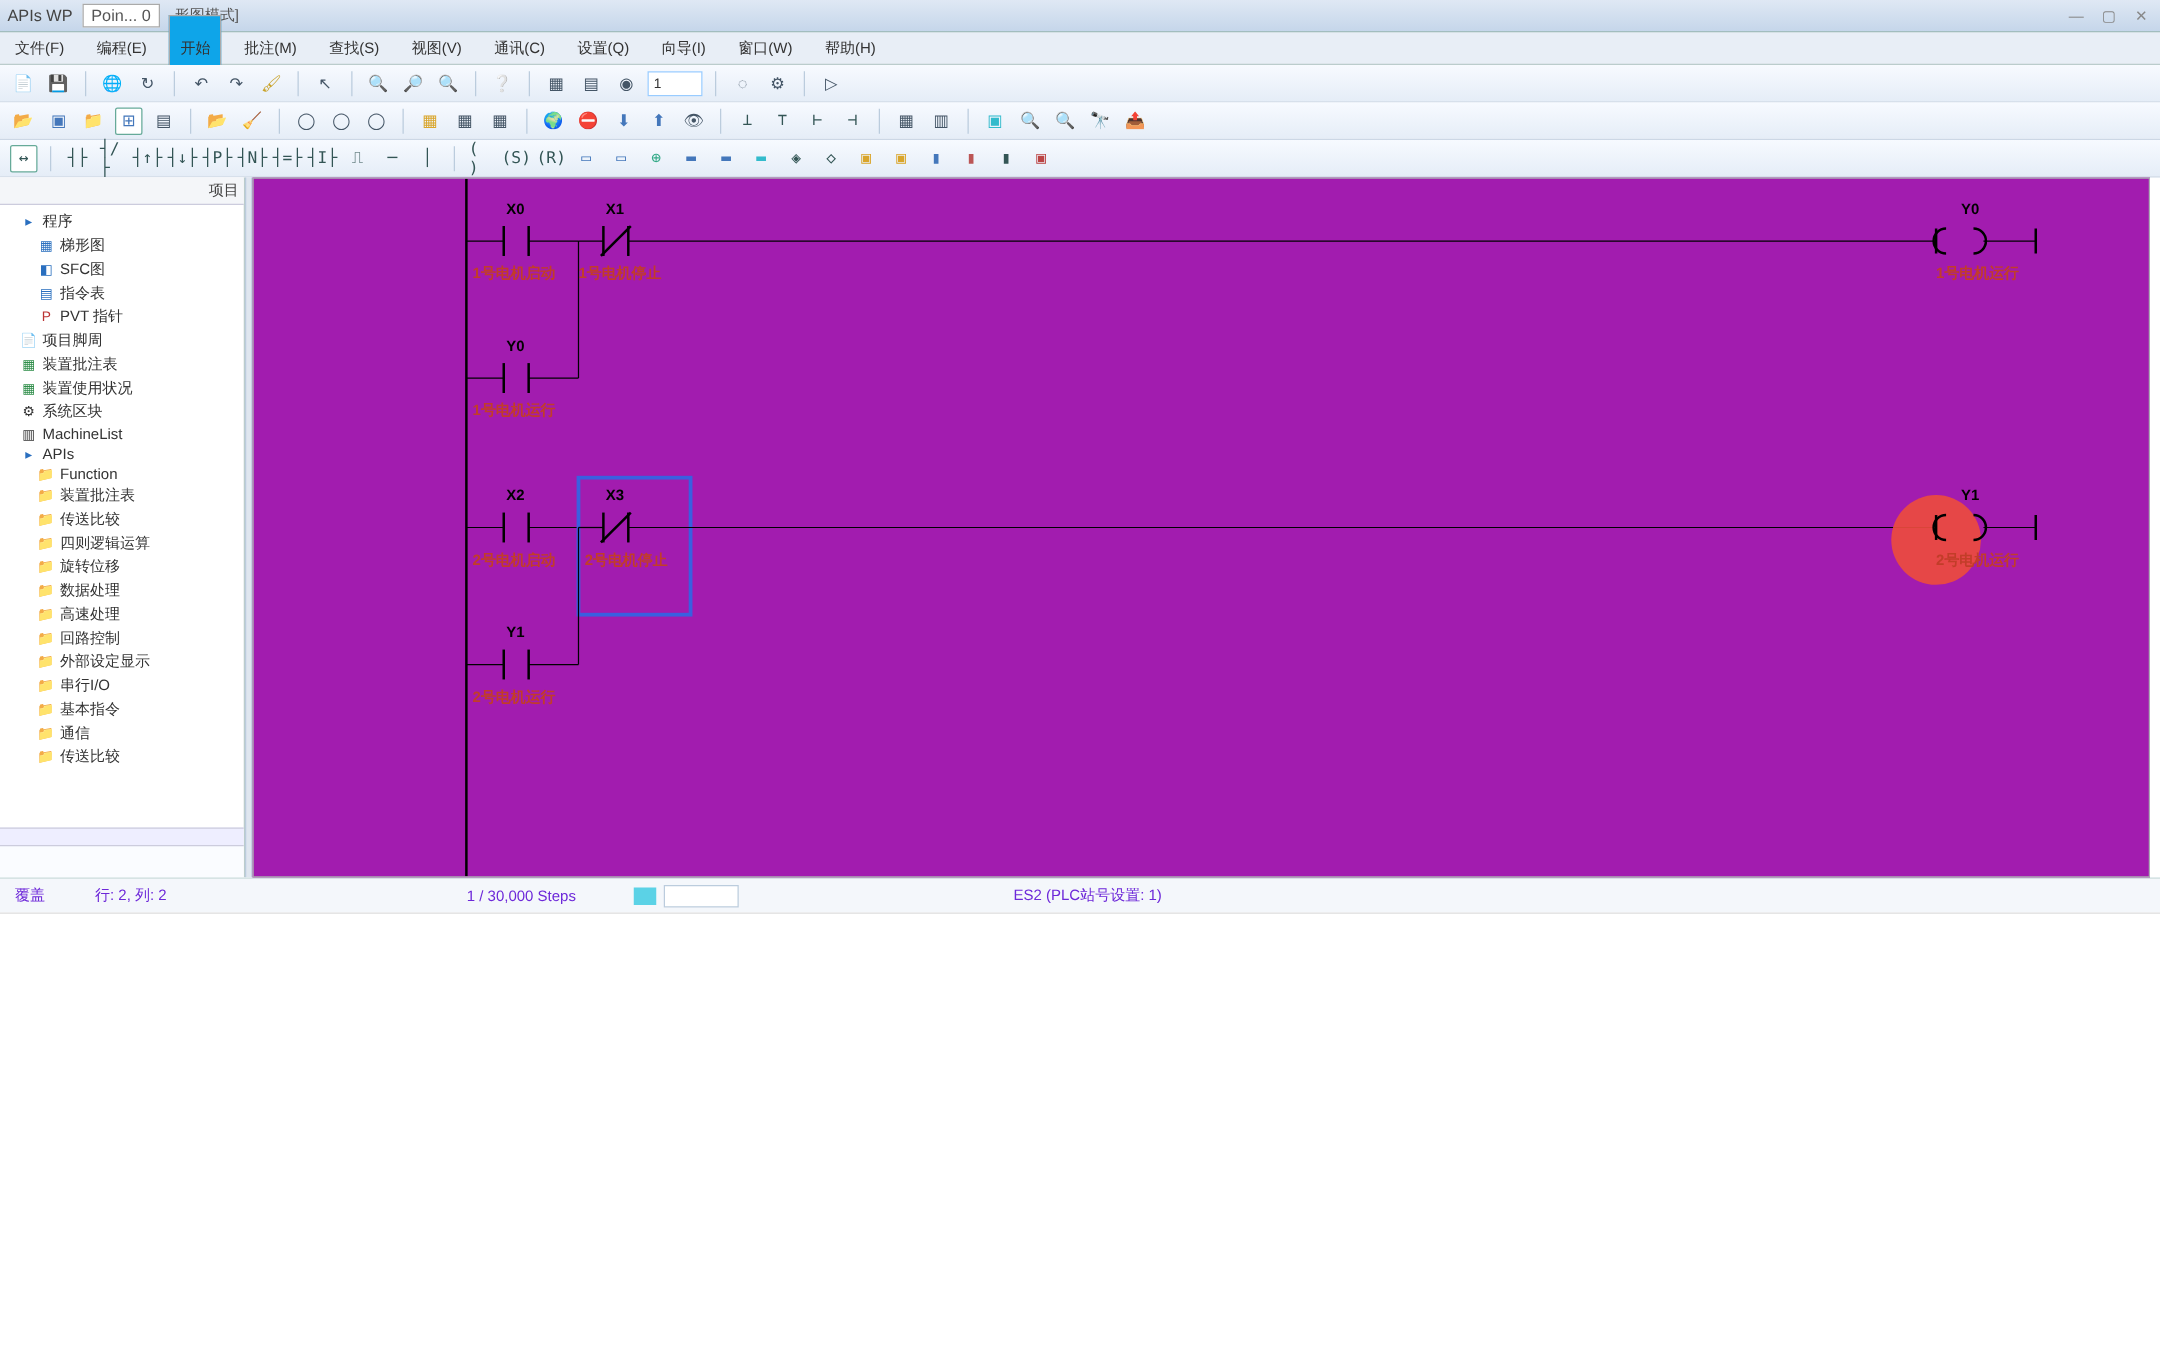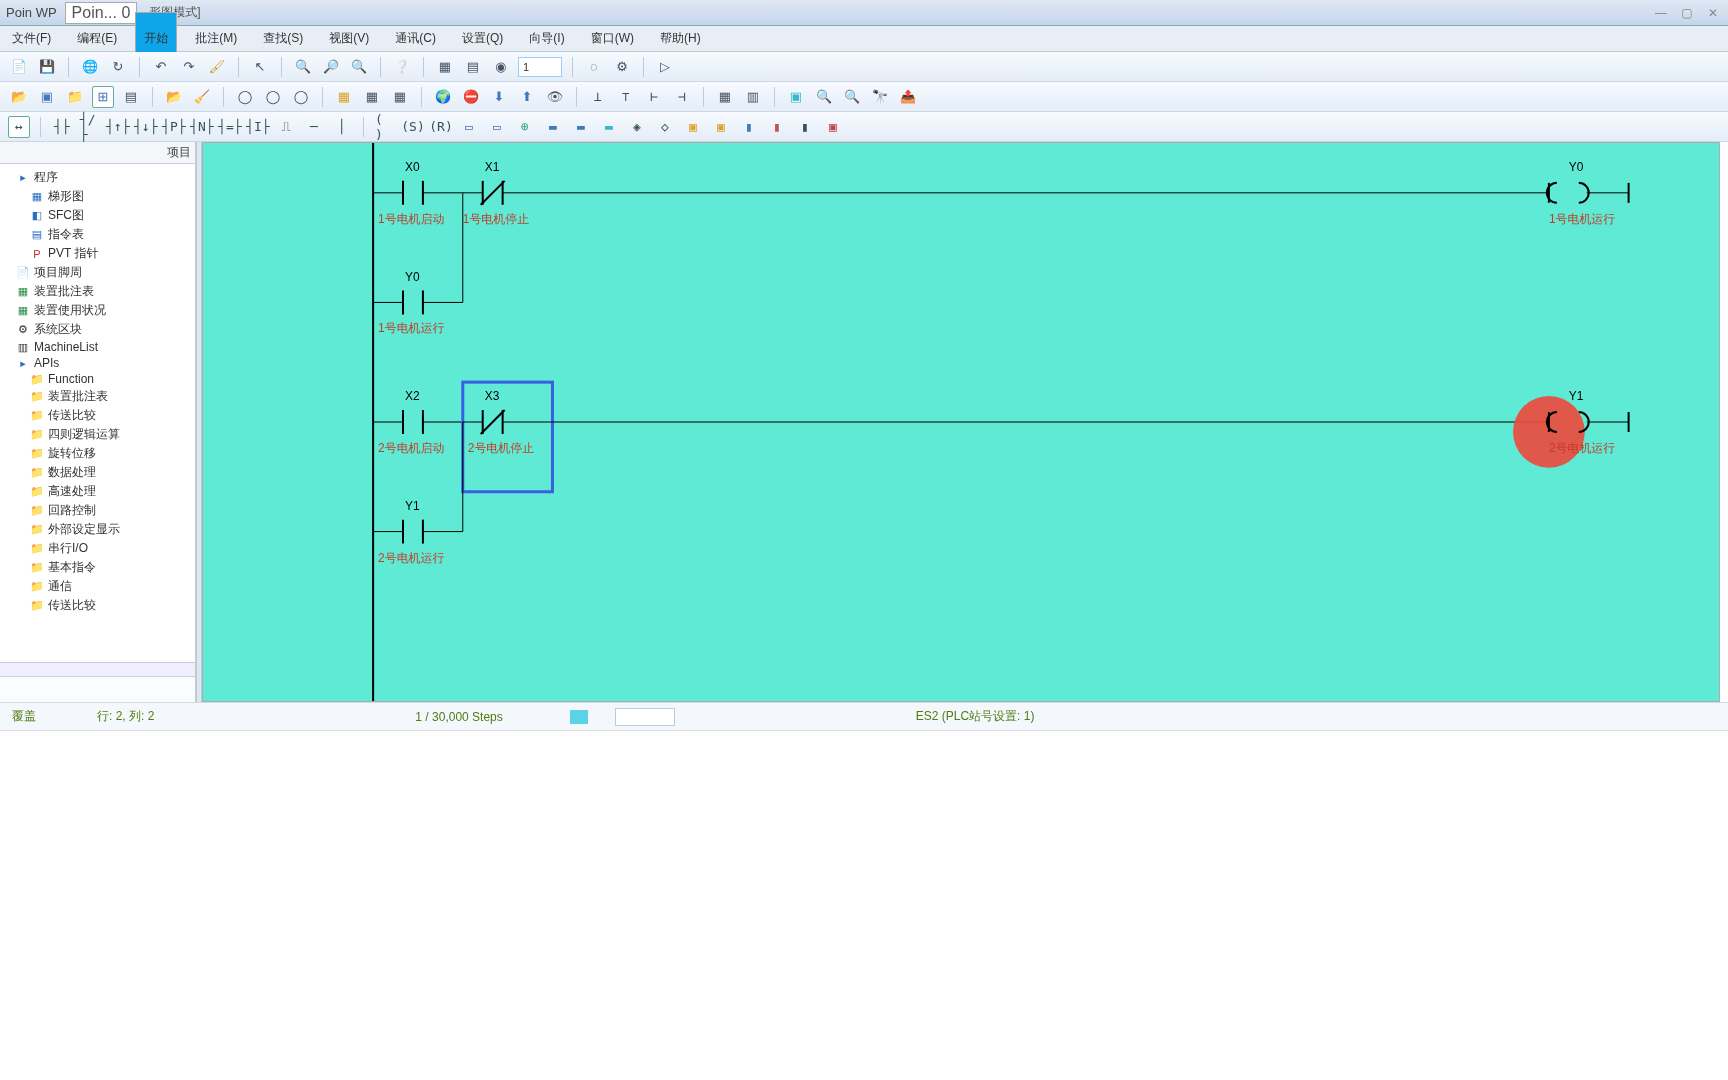--- a/index.html
+++ b/index.html
@@ -1,21 +1,21 @@
 <!DOCTYPE html>
 <html><head>
 <meta charset="utf-8">
 <style>
 * { margin:0; padding:0; box-sizing:border-box; font-family:"Microsoft YaHei",Arial,sans-serif; font-size:12px; }
 body { background:#fff; overflow:hidden; }
 
 
 .title-bar { height:26px; background:linear-gradient(#dfe8f4,#c5d6ea); border-bottom:1px solid #8aa; display:flex; align-items:center; padding:0 6px; }
 .title-text { font-size:13px; color:#444; margin-right:8px;}
-.title-tab { background:#fff; border:1px solid #aaa; padding:1px 6px; font-size:16px; color:#555; margin-right:12px; }
+.title-tab { background:#fff; border:1px solid #aaa; padding:1px 6px; font-size:13px; color:#555; margin-right:12px; }
 .title-inner { color:#555; font-size:12px; }
 .win-ctrl { margin-left:auto; display:flex; gap:8px; color:#888; }
 .win-btn { width:18px; text-align:center; }
 
 
 .menu-bar { height:26px; background:#e8eef6; border-bottom:1px solid #bcc; display:flex; align-items:center; padding:0 4px; gap:10px; }
 .menu-item { padding:17px 8px; color:#333; cursor:pointer; }
 .menu-item.active { background:#0ea5e9; border:1px solid #aaa; border-bottom:1px solid #fff; }
 
 
@@ -40,47 +40,47 @@
 .bluex { color:#2a6fbf; }
 .greensq { color:#2f8e4a; }
 .redtxt { color:#b33; }
 .tree-scroll { height:14px; border-top:1px solid #ccd; background:#eef; }
 .side-foot { height:26px; border-top:1px solid #ccd; background:#fafcff; }
 
 
 .splitter { width:6px; background:#dfe6ef; cursor:col-resize; border-left:1px solid #bcd; border-right:1px solid #bcd; }
 
 
-.canvas-area { flex:1; background:#5eead4; position:relative; border:1px solid #a9adb1; margin-right:8px; }
+.canvas-area { flex:1; background:#a21caf; position:relative; border:1px solid #a9adb1; margin-right:8px;font-weight:bold; }
 svg.ladder { position:absolute; left:0; top:0; }
 .ladder-text { font-size:12px; fill:#000; }
 .ladder-comment { font-size:12px; fill:#c23d29; }
 .sel-rect { fill:none; stroke:#3a5fe0; stroke-width:3; }
 .red-cursor { fill:#ec4b3e; opacity:.92; }
 
 
-.status { height:28px; background:#f4f7fb; border-top:1px solid #cdd; display:flex; align-items:center; font-size:12px; color:#4d7c0f; padding:0 12px;gap:21px; }
+.status { height:28px; background:#f4f7fb; border-top:1px solid #cdd; display:flex; align-items:center; font-size:12px; color:#6d28d9; padding:0 12px; }
 .status > div { margin-right:40px; }
 .status .chip { width:18px; height:14px; background:#5bd2e6; display:inline-block; margin-left:6px; }
 .status .box { width:60px; height:18px; border:1px solid #bcd; background:#fff; display:inline-block; margin-left:6px; vertical-align:middle;}
 
 
 .page-scroll { flex:1 1 auto; background:#fff; border-top:1px solid #ddd; height:190px;}
 
 
 .elem { font-family:monospace; font-size:13px; color:#355; }
 
 </style>
 </head>
 <body>
 
 <div class="outer">
 
   <div class="title-bar">
-    <span class="title-text">Poin WP</span>
+    <span class="title-text">APIs WP</span>
     <span class="title-tab">Poin... 0</span>
     <span class="title-inner">形图模式]</span>
     <div class="win-ctrl">
       <div class="win-btn">—</div>
       <div class="win-btn">▢</div>
       <div class="win-btn">✕</div>
     </div>
   </div>
 
   <div class="menu-bar">

